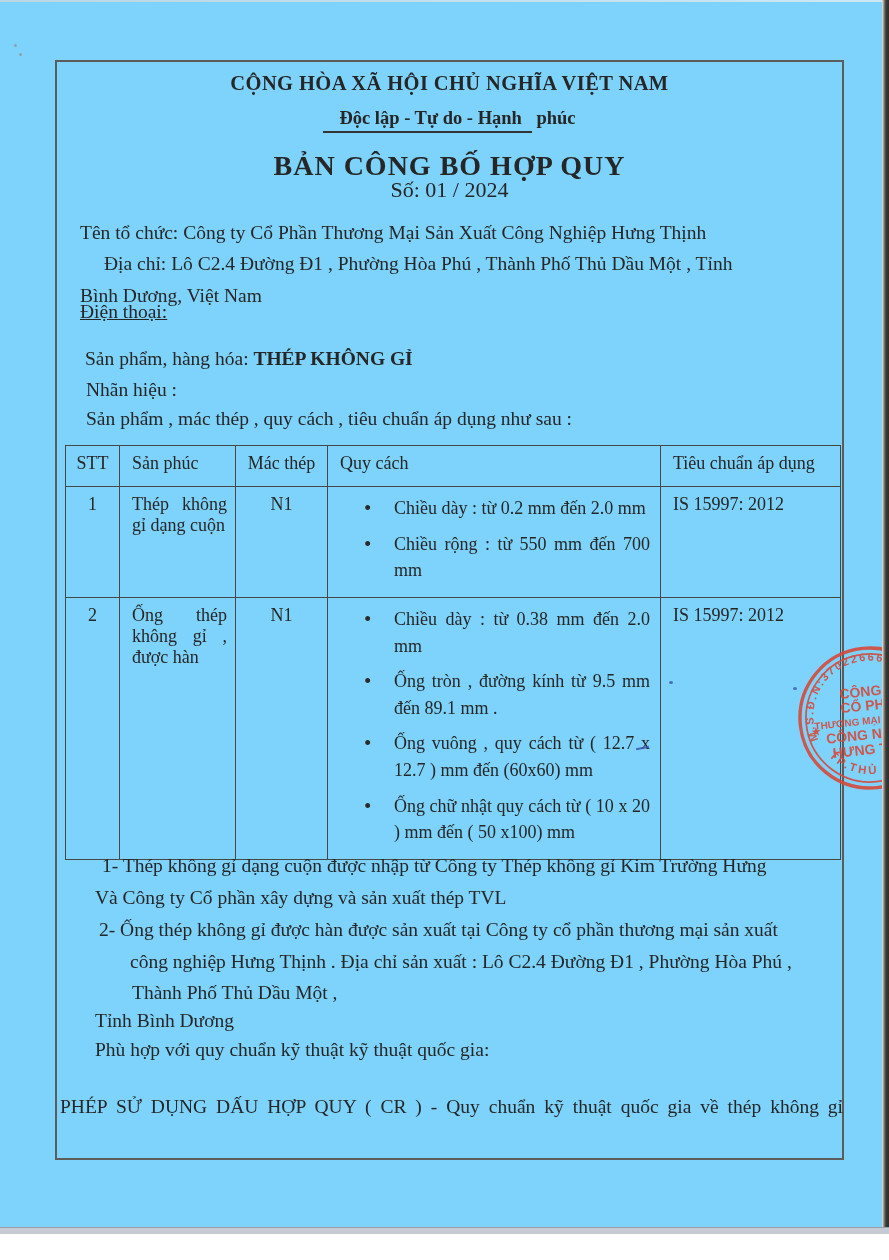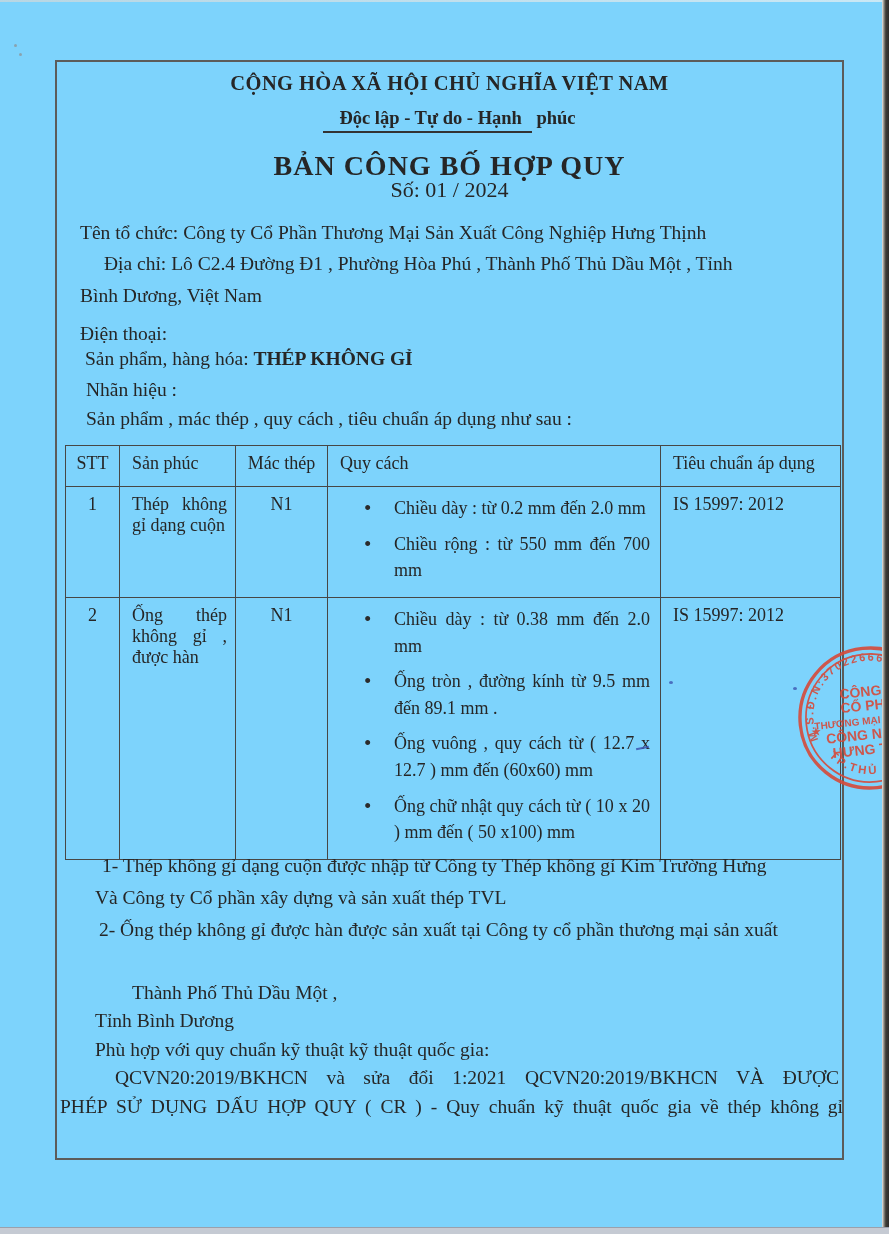--- a/index.html
+++ b/index.html
@@ -33,21 +33,21 @@
   .motto { top:38px; font-size:18.5px; font-weight:bold;margin-top:8px; }
   .motto .u { border-bottom:2px solid #333; padding:0 10px 3px 16px; }
   .doc-title { top:88px; font-size:28px; font-weight:bold; letter-spacing:1px; }
   .doc-number { top:115px; font-size:22px; }
 
   
   .bodyline { font-size:19.5px; white-space:nowrap; }
   .l-org1 { top:160px; left:23px; }
   .l-org2 { top:191px; left:23px;margin-left:24px; }
   .l-org3 { top:223px; left:23px; }
-  .l-phone { top:261px; left:23px; }
+  .l-phone { top:239px; left:23px;text-decoration:underline; }
   .l-prod { top:286px; left:28px; }
   .l-brand { top:317px; left:29px; }
   .l-intro { top:346px; left:29px; }
   .bold { font-weight:bold; }
 
   
   table.doc-table { position:absolute; left:8px; top:383px; width:775px;
     border-collapse:collapse; table-layout:fixed; font-size:18px;padding-left:28px; }
   table.doc-table td, table.doc-table th {
     border:1.6px solid #474745; vertical-align:top; font-weight:normal;
@@ -151,24 +151,24 @@
           <div class="spec">Ống chữ nhật quy cách từ ( 10 x 20 ) mm đến ( 50 x100) mm</div>
         </td>
         <td>IS 15997: 2012</td>
       </tr>
     </tbody>
       </table>
 
     <div class="abs note n1a">1-  Thép không gỉ dạng cuộn được nhập từ Công ty Thép không gỉ Kim Trường Hưng</div>
     <div class="abs note n1b">Và Công ty Cổ phần xây dựng và sản xuất thép TVL</div>
     <div class="abs note n2a">2-  Ống thép không gỉ được hàn được sản xuất tại Công ty cổ phần thương mại sản xuất</div>
+    <div class="abs note n2b">công nghiệp Hưng Thịnh . Địa chỉ sản xuất : Lô C2.4 Đường Đ1 , Phường Hòa Phú ,</div>
     <div class="abs note n2c">Thành Phố Thủ Dầu Một ,</div>
     <div class="abs note n3">Tỉnh Bình Dương</div>
     <div class="abs note n4">Phù hợp với quy chuẩn kỹ thuật kỹ thuật quốc gia:</div>
-    <div class="abs note n5a">QCVN20:2019/BKHCN và sửa đổi 1:2021 QCVN20:2019/BKHCN VÀ ĐƯỢC</div>
     <div class="abs note n5b">PHÉP SỬ DỤNG DẤU HỢP QUY ( CR ) -  Quy chuẩn kỹ thuật quốc gia về thép không gỉ</div>
   </div>
 
   <div class="abs stamp">
     <svg width="180" height="172" viewBox="0 0 180 172">
       <g transform="rotate(-6 80 78)" opacity="0.9" fill="#d64a3a" font-family="Liberation Sans, DejaVu Sans, sans-serif">
         <circle cx="80" cy="78" r="70" fill="none" stroke="#d64a3a" stroke-width="3.4"></circle>
         <circle cx="80" cy="78" r="64" fill="none" stroke="#d64a3a" stroke-width="1.7"></circle>
         <defs>
           <path id="arcTop" d="M 26.4 94.4 A 56 56 0 0 1 132.6 58.8" fill="none"></path>

